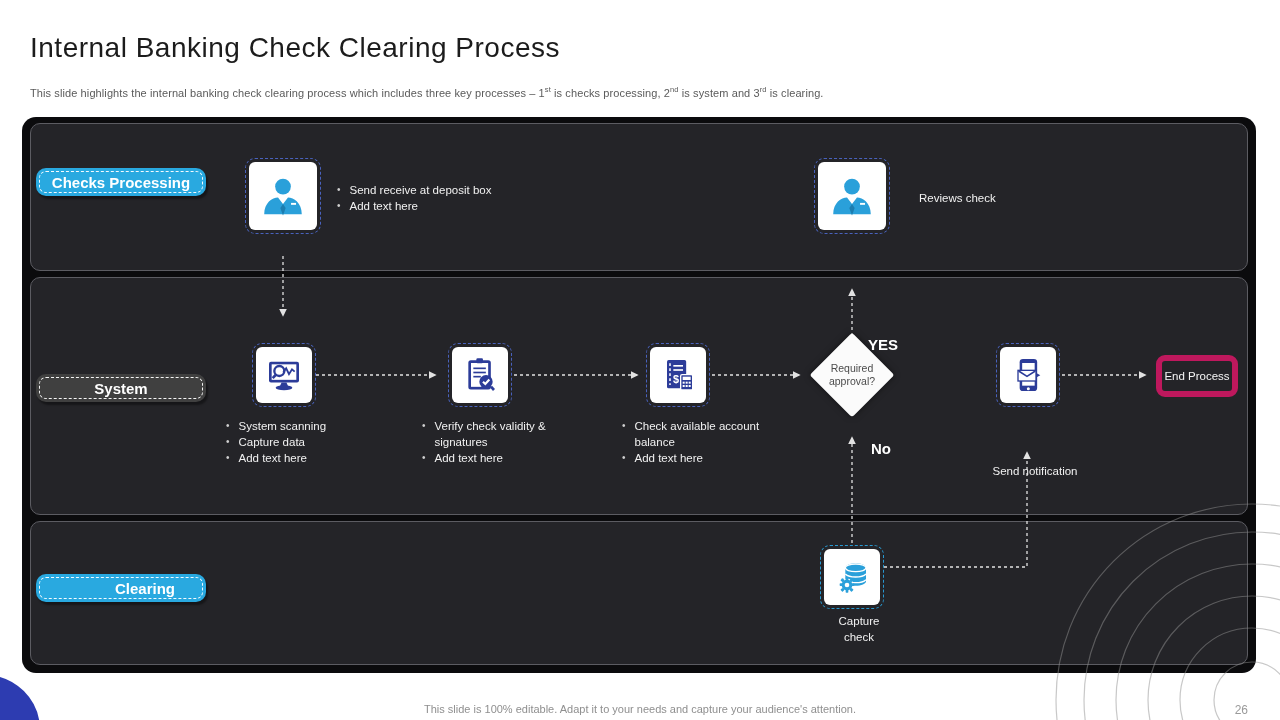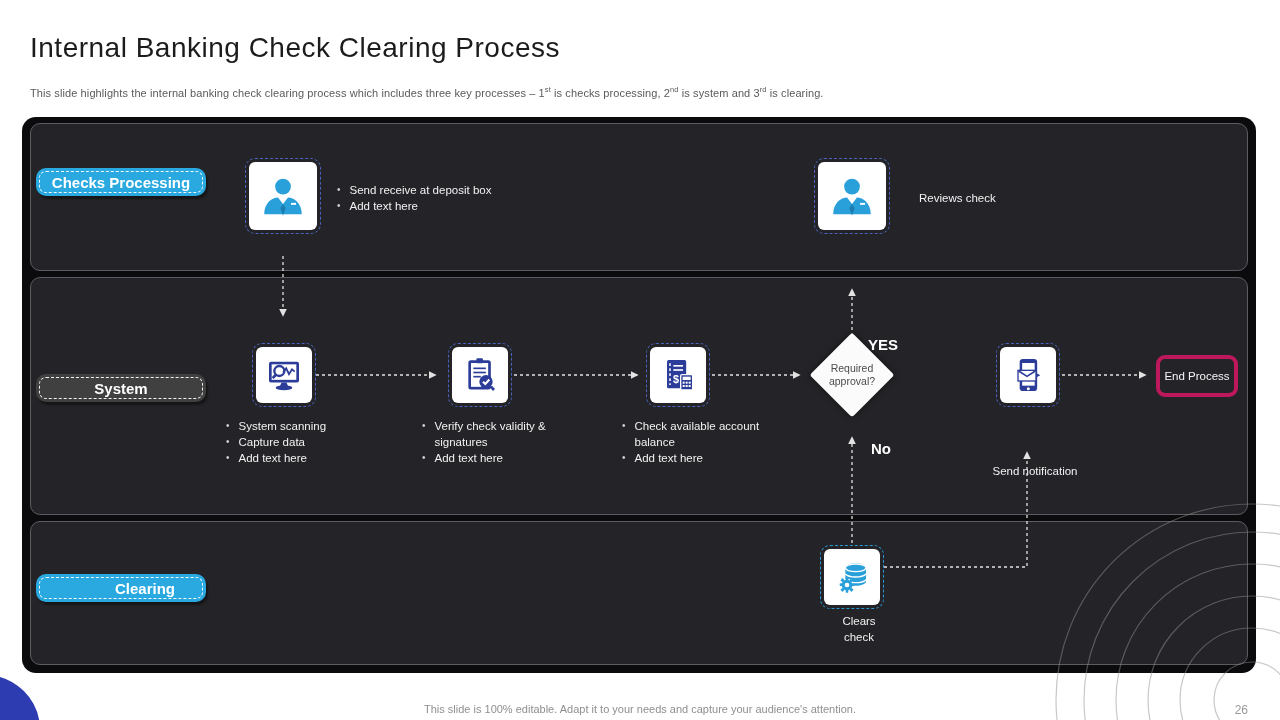--- a/index.html
+++ b/index.html
@@ -81,21 +81,21 @@
     box-shadow:0 0 6px rgba(0,0,0,0.5);
   }
   .diamond-label {
     position:absolute; inset:0; display:flex; align-items:center; justify-content:center;
     text-align:center; font-size:10.5px; line-height:1.2; color:#4c4c4c;
   }
   .decision-tag { color:#ffffff; font-weight:bold; font-size:15px; z-index:3; }
 
   
   .end-box {
-    width:82px; height:42px; border:4px solid #be185d; border-radius:9px;
+    width:82px; height:42px; border:6px solid #be185d; border-radius:9px;
     display:flex; align-items:center; justify-content:center; text-align:center;
     color:#f5f5f5; font-size:11.5px; line-height:1.25; z-index:3;
   }
 
   
   .connectors { left:0; top:0; z-index:2; pointer-events:none; }
   .ripples { left:1052px; top:500px; z-index:4; pointer-events:none; }
   .ring-tr {
     top:-94px; right:-72px; width:96px; height:96px;
     border:36px solid #1e96d8; border-radius:50%; z-index:5;
@@ -295,21 +295,21 @@
       <rect x="4.6" y="15.8" width="2" height="1.6" rx="0.4"></rect>
       <rect x="11.4" y="15.8" width="2" height="1.6" rx="0.4"></rect>
       <rect x="5.4" y="13" width="1.8" height="1.8" rx="0.4" transform="rotate(45 6.3 13.9)"></rect>
       <rect x="10.8" y="13" width="1.8" height="1.8" rx="0.4" transform="rotate(45 11.7 13.9)"></rect>
       <rect x="5.4" y="18.8" width="1.8" height="1.8" rx="0.4" transform="rotate(45 6.3 19.7)"></rect>
       <rect x="10.8" y="18.8" width="1.8" height="1.8" rx="0.4" transform="rotate(45 11.7 19.7)"></rect>
     </g>
     <circle cx="9" cy="16.8" r="1.4" fill="#ffffff"></circle>
   </svg>
 </div>
-<div class="abs node-label center" style="left:812px; top:613px; width:80px; line-height:16px;">Clears check</div>
+<div class="abs node-label center" style="left:812px; top:613px; width:80px; line-height:16px;">Capture check</div>
 
 <svg class="abs ripples" width="400" height="400" viewBox="0 0 400 400">
   <g fill="none" stroke="rgba(145,145,145,0.5)" stroke-width="1.2">
     <circle cx="200" cy="200" r="38"></circle>
     <circle cx="200" cy="200" r="72"></circle>
     <circle cx="200" cy="200" r="104"></circle>
     <circle cx="200" cy="200" r="136"></circle>
     <circle cx="200" cy="200" r="168"></circle>
     <circle cx="200" cy="200" r="196"></circle>
   </g>

